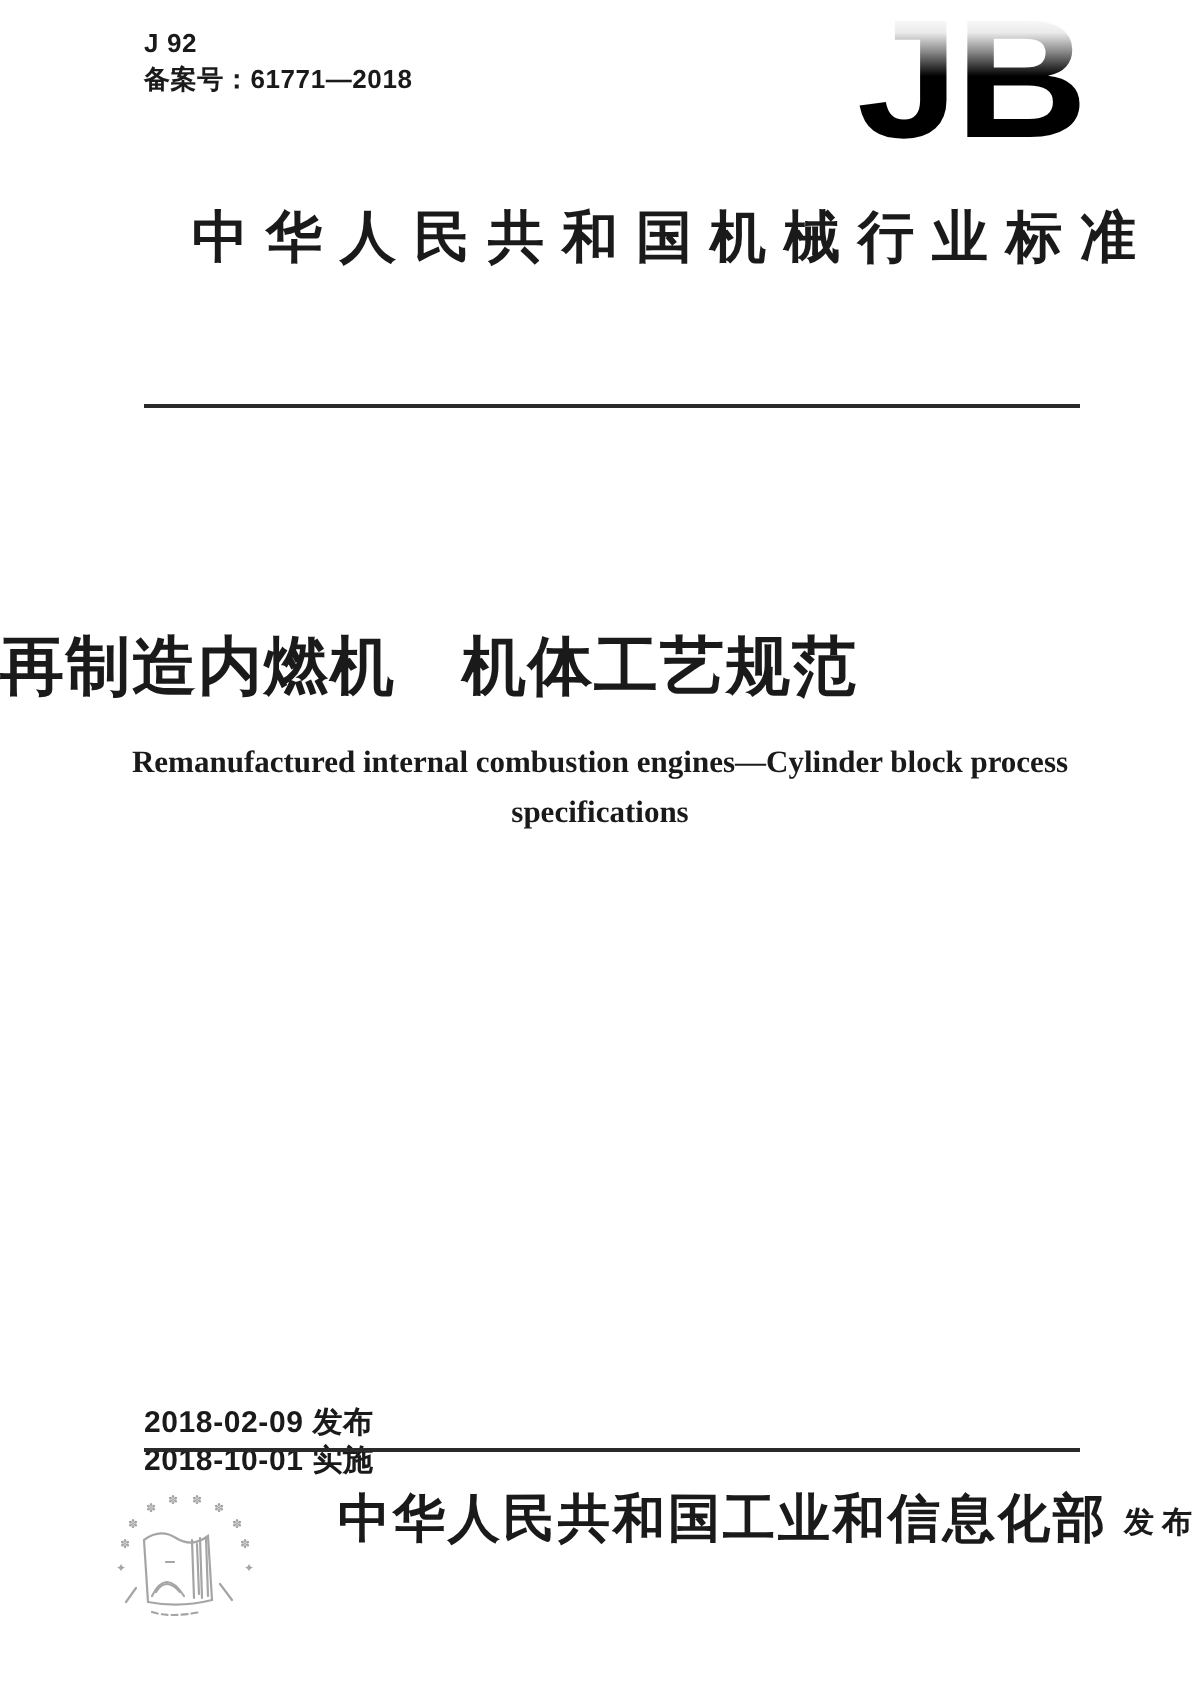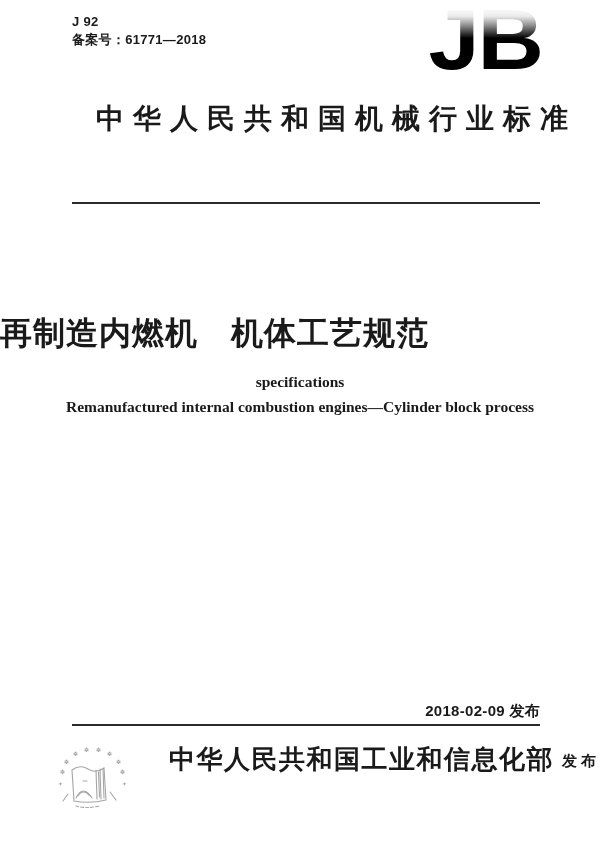--- a/index.html
+++ b/index.html
@@ -70,22 +70,23 @@
     position:absolute;left:0;top:369px;width:600px;
     text-align:center;
     font-family:"Liberation Serif","DejaVu Serif",serif;
     font-size:15.5px;font-weight:bold;
     line-height:25px;
   }
   
   .date-row{
     position:absolute;left:72px;top:702px;width:468px;
     font-size:15px;font-weight:bold;
-    display:flex;justify-content:flex-end;
+    display:flex;justify-content:center;
     letter-spacing:.3px;
+    flex-direction:column;
   }
   .rule-bottom{
     position:absolute;left:72px;top:724px;width:468px;height:0;
     border-top:2px solid #2a2a2a;
   }
   
   .issuer-line{
     position:absolute;left:0;top:742px;width:600px;
     text-align:right;padding-left:16px;box-sizing:border-box;
     white-space:nowrap;
@@ -120,26 +121,27 @@
   </div>
 
   <div class="std-type">中华人民共和国机械行业标准</div>
 
 
   <div class="rule-top"></div>
 
   <div class="title-cn">再制造内燃机　机体工艺规范</div>
 
   <div class="title-en">
+    <div>Remanufactured internal combustion engines—Cylinder block process</div>
     <div>specifications</div>
-    <div>Remanufactured internal combustion engines—Cylinder block process</div>
   </div>
 
   <div class="date-row">
     <span><span>2018-02-09</span> <span>发布</span></span>
+    <span><span>2018-10-01</span> <span>实施</span></span>
   </div>
 
   <div class="rule-bottom"></div>
 
   <div class="issuer-line">
     <span class="issuer-name">中华人民共和国工业和信息化部</span><span class="issuer-suffix">发布</span>
   </div>
 
   <svg class="seal" viewBox="0 0 90 84" xmlns="http://www.w3.org/2000/svg">
     <g fill="none" stroke="#8f8f8f" stroke-width="1.1" stroke-linecap="round">

